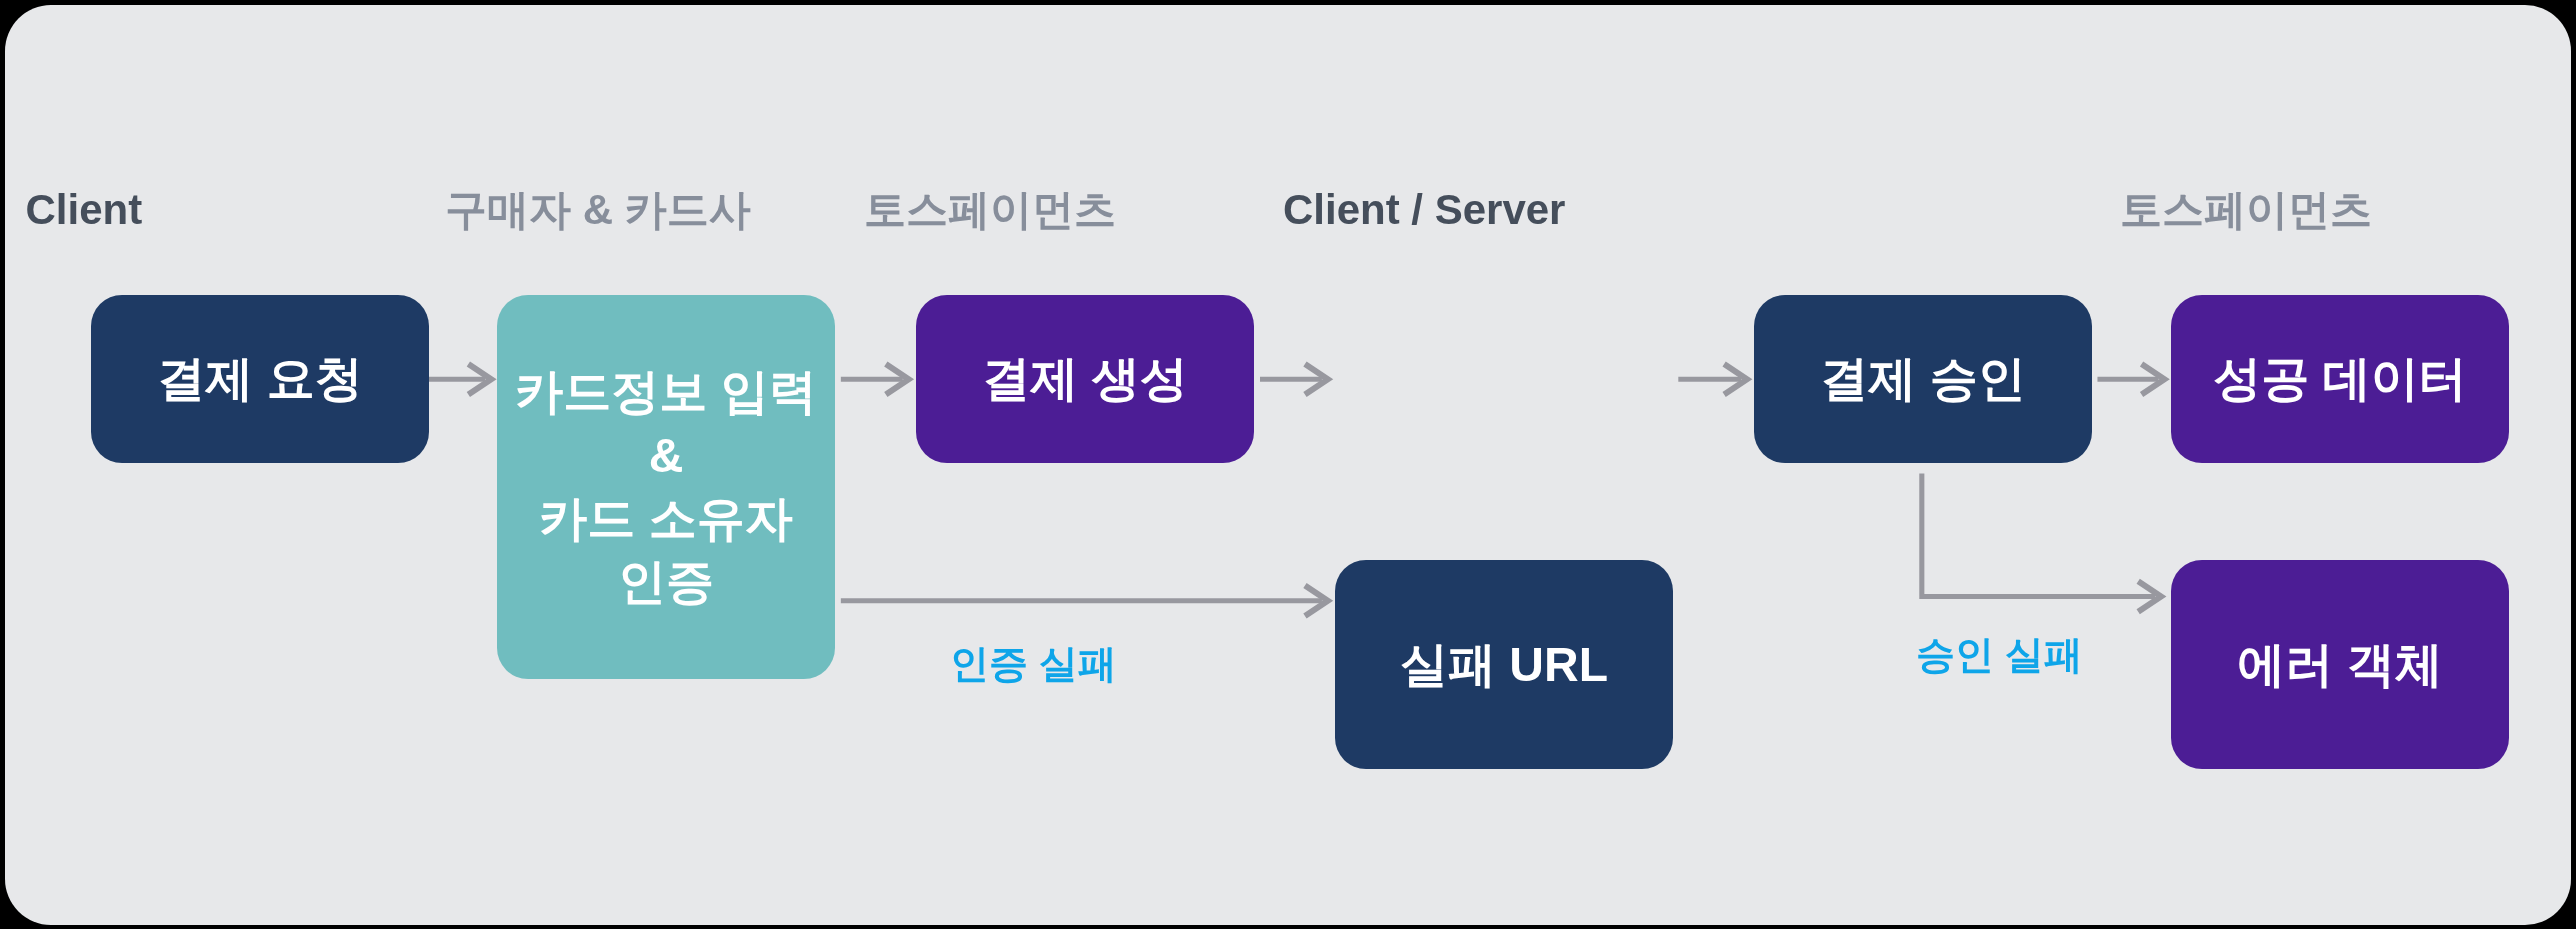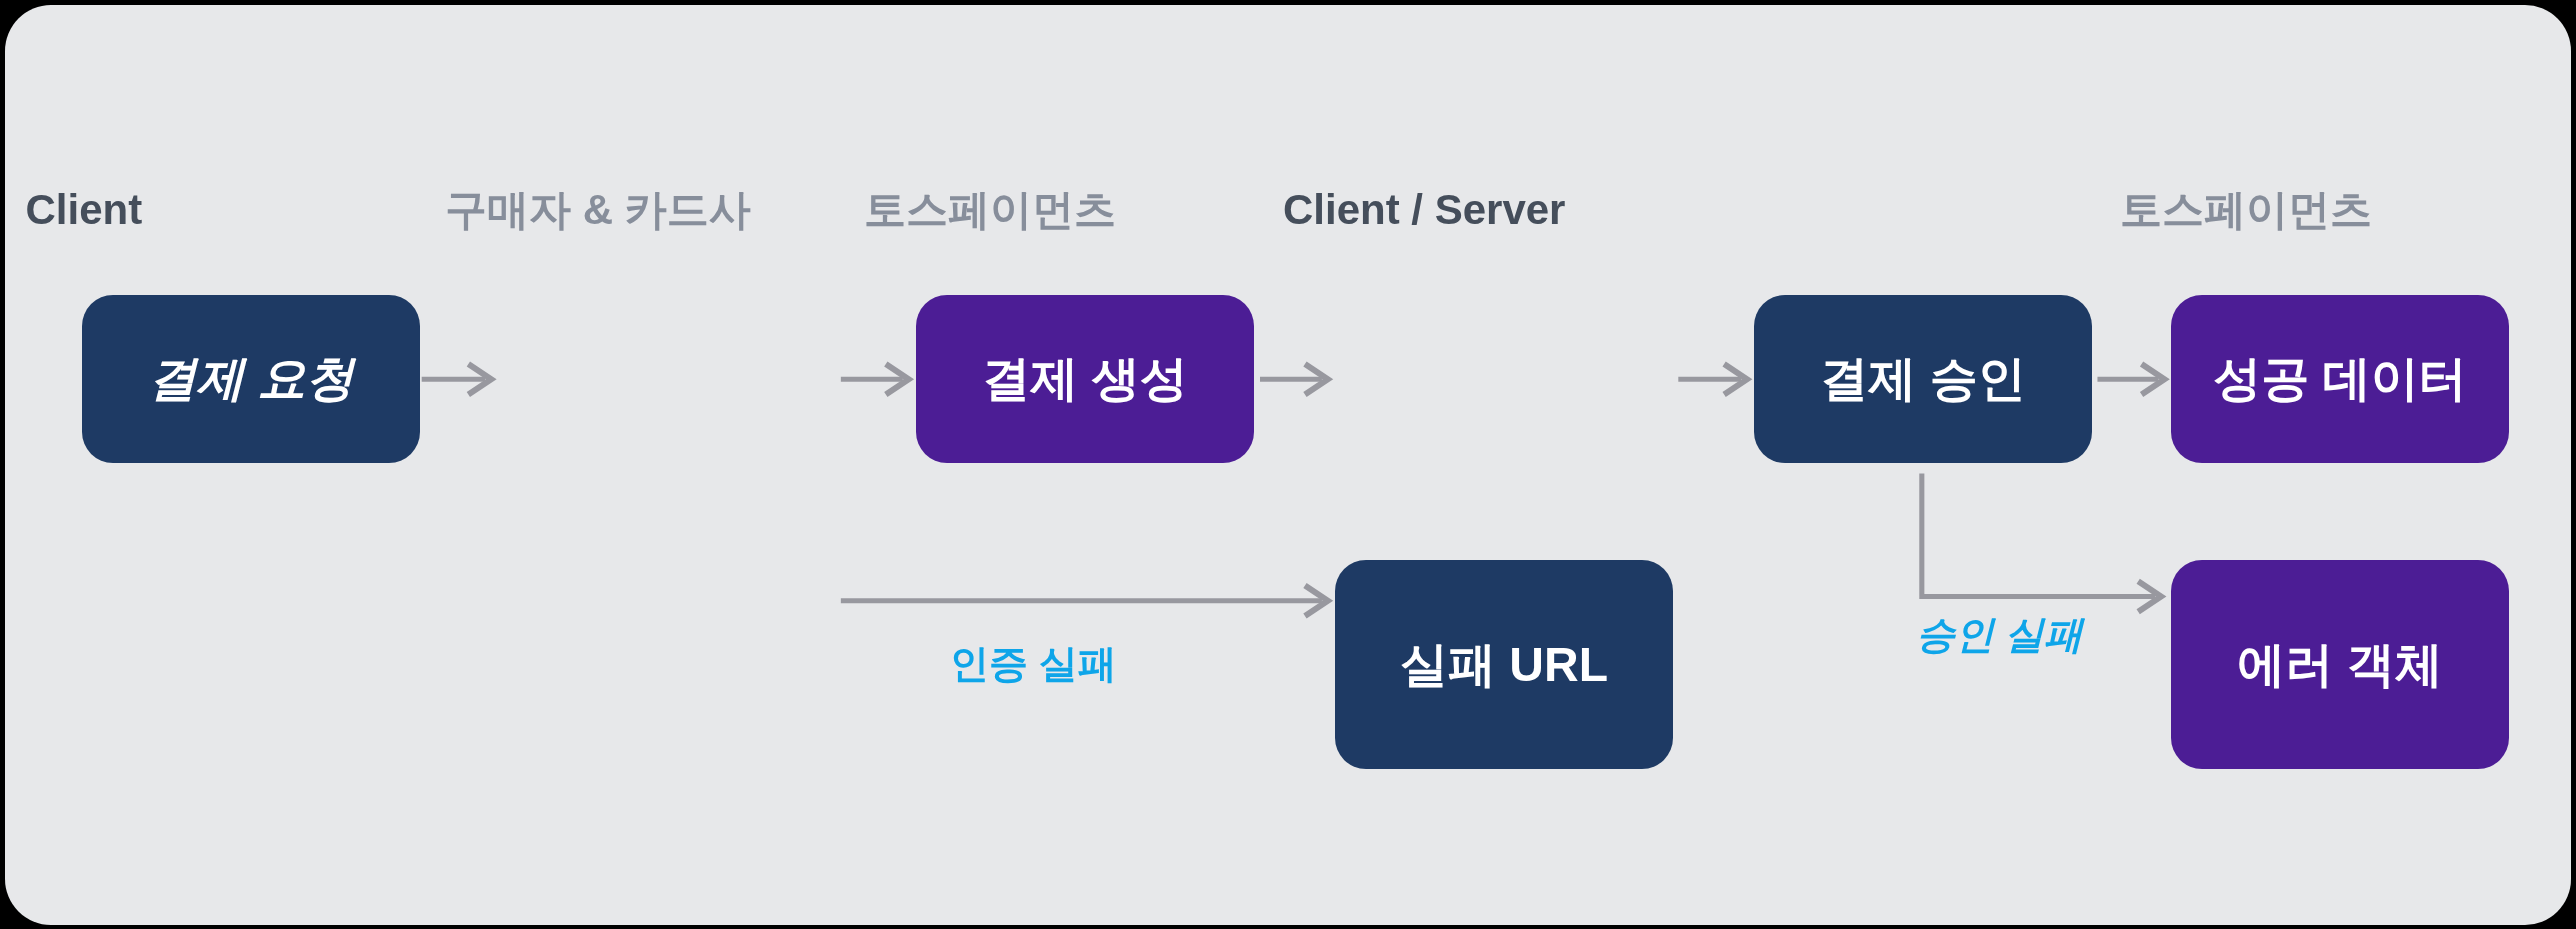--- a/index.html
+++ b/index.html
@@ -53,21 +53,21 @@
     font-weight: 700;
     line-height: 1.32;
     white-space: pre-line;
   }
   .row1 { top: 295px; height: 168px; }
   .row2 { top: 512px; height: 209px; margin-top: 48px; }
   .tall { top: 295px; height: 384px; }
   .navy   { background: #1E3A64; }
   .teal   { background: #70BDBF; }
   .orange { background: #4c1d95; }
-  .c0 { left: 82px; font-style: italic; }
+  .c0 { left: 91px; }
   .c1 { left: 497px; }
   .c2 { left: 916px; }
   .c3 { left: 1335px; }
   .c4 { left: 1754px; }
   .c5 { left: 2171px; }
   .h0 { left: 25.5px; }
   .h1 { left: 445px; }
   .h2 { left: 864px; }
   .h3 { left: 1283px; }
   .h4 { left: 1702px; }
@@ -121,23 +121,27 @@
     </g>
   </svg>
 
   <div class="hdr en h0">Client</div>
   <div class="hdr kr h1">구매자 &amp; 카드사</div>
   <div class="hdr kr h2">토스페이먼츠</div>
   <div class="hdr en h3">Client / Server</div>
   <div class="hdr kr h5">토스페이먼츠</div>
 
   <div class="node navy   row1 c0">결제 요청</div>
+  <div class="node teal   tall c1">카드정보 입력
+&amp;
+카드 소유자
+인증</div>
   <div class="node orange row1 c2">결제 생성</div>
   <div class="node navy   row2 c3">실패 URL</div>
   <div class="node navy   row1 c4">결제 승인</div>
   <div class="node orange row1 c5">성공 데이터</div>
   <div class="node orange row2 c5">에러 객체</div>
 
   <div class="edge-label" style="left:950px; top:639px;">인증 실패</div>
-  <div class="edge-label" style="left:1916px; top:610px;font-style:italic;">승인 실패</div>
+  <div class="edge-label" style="left:1916px; top:630px;">승인 실패</div>
 
 </div>
 
 
 </body></html>

